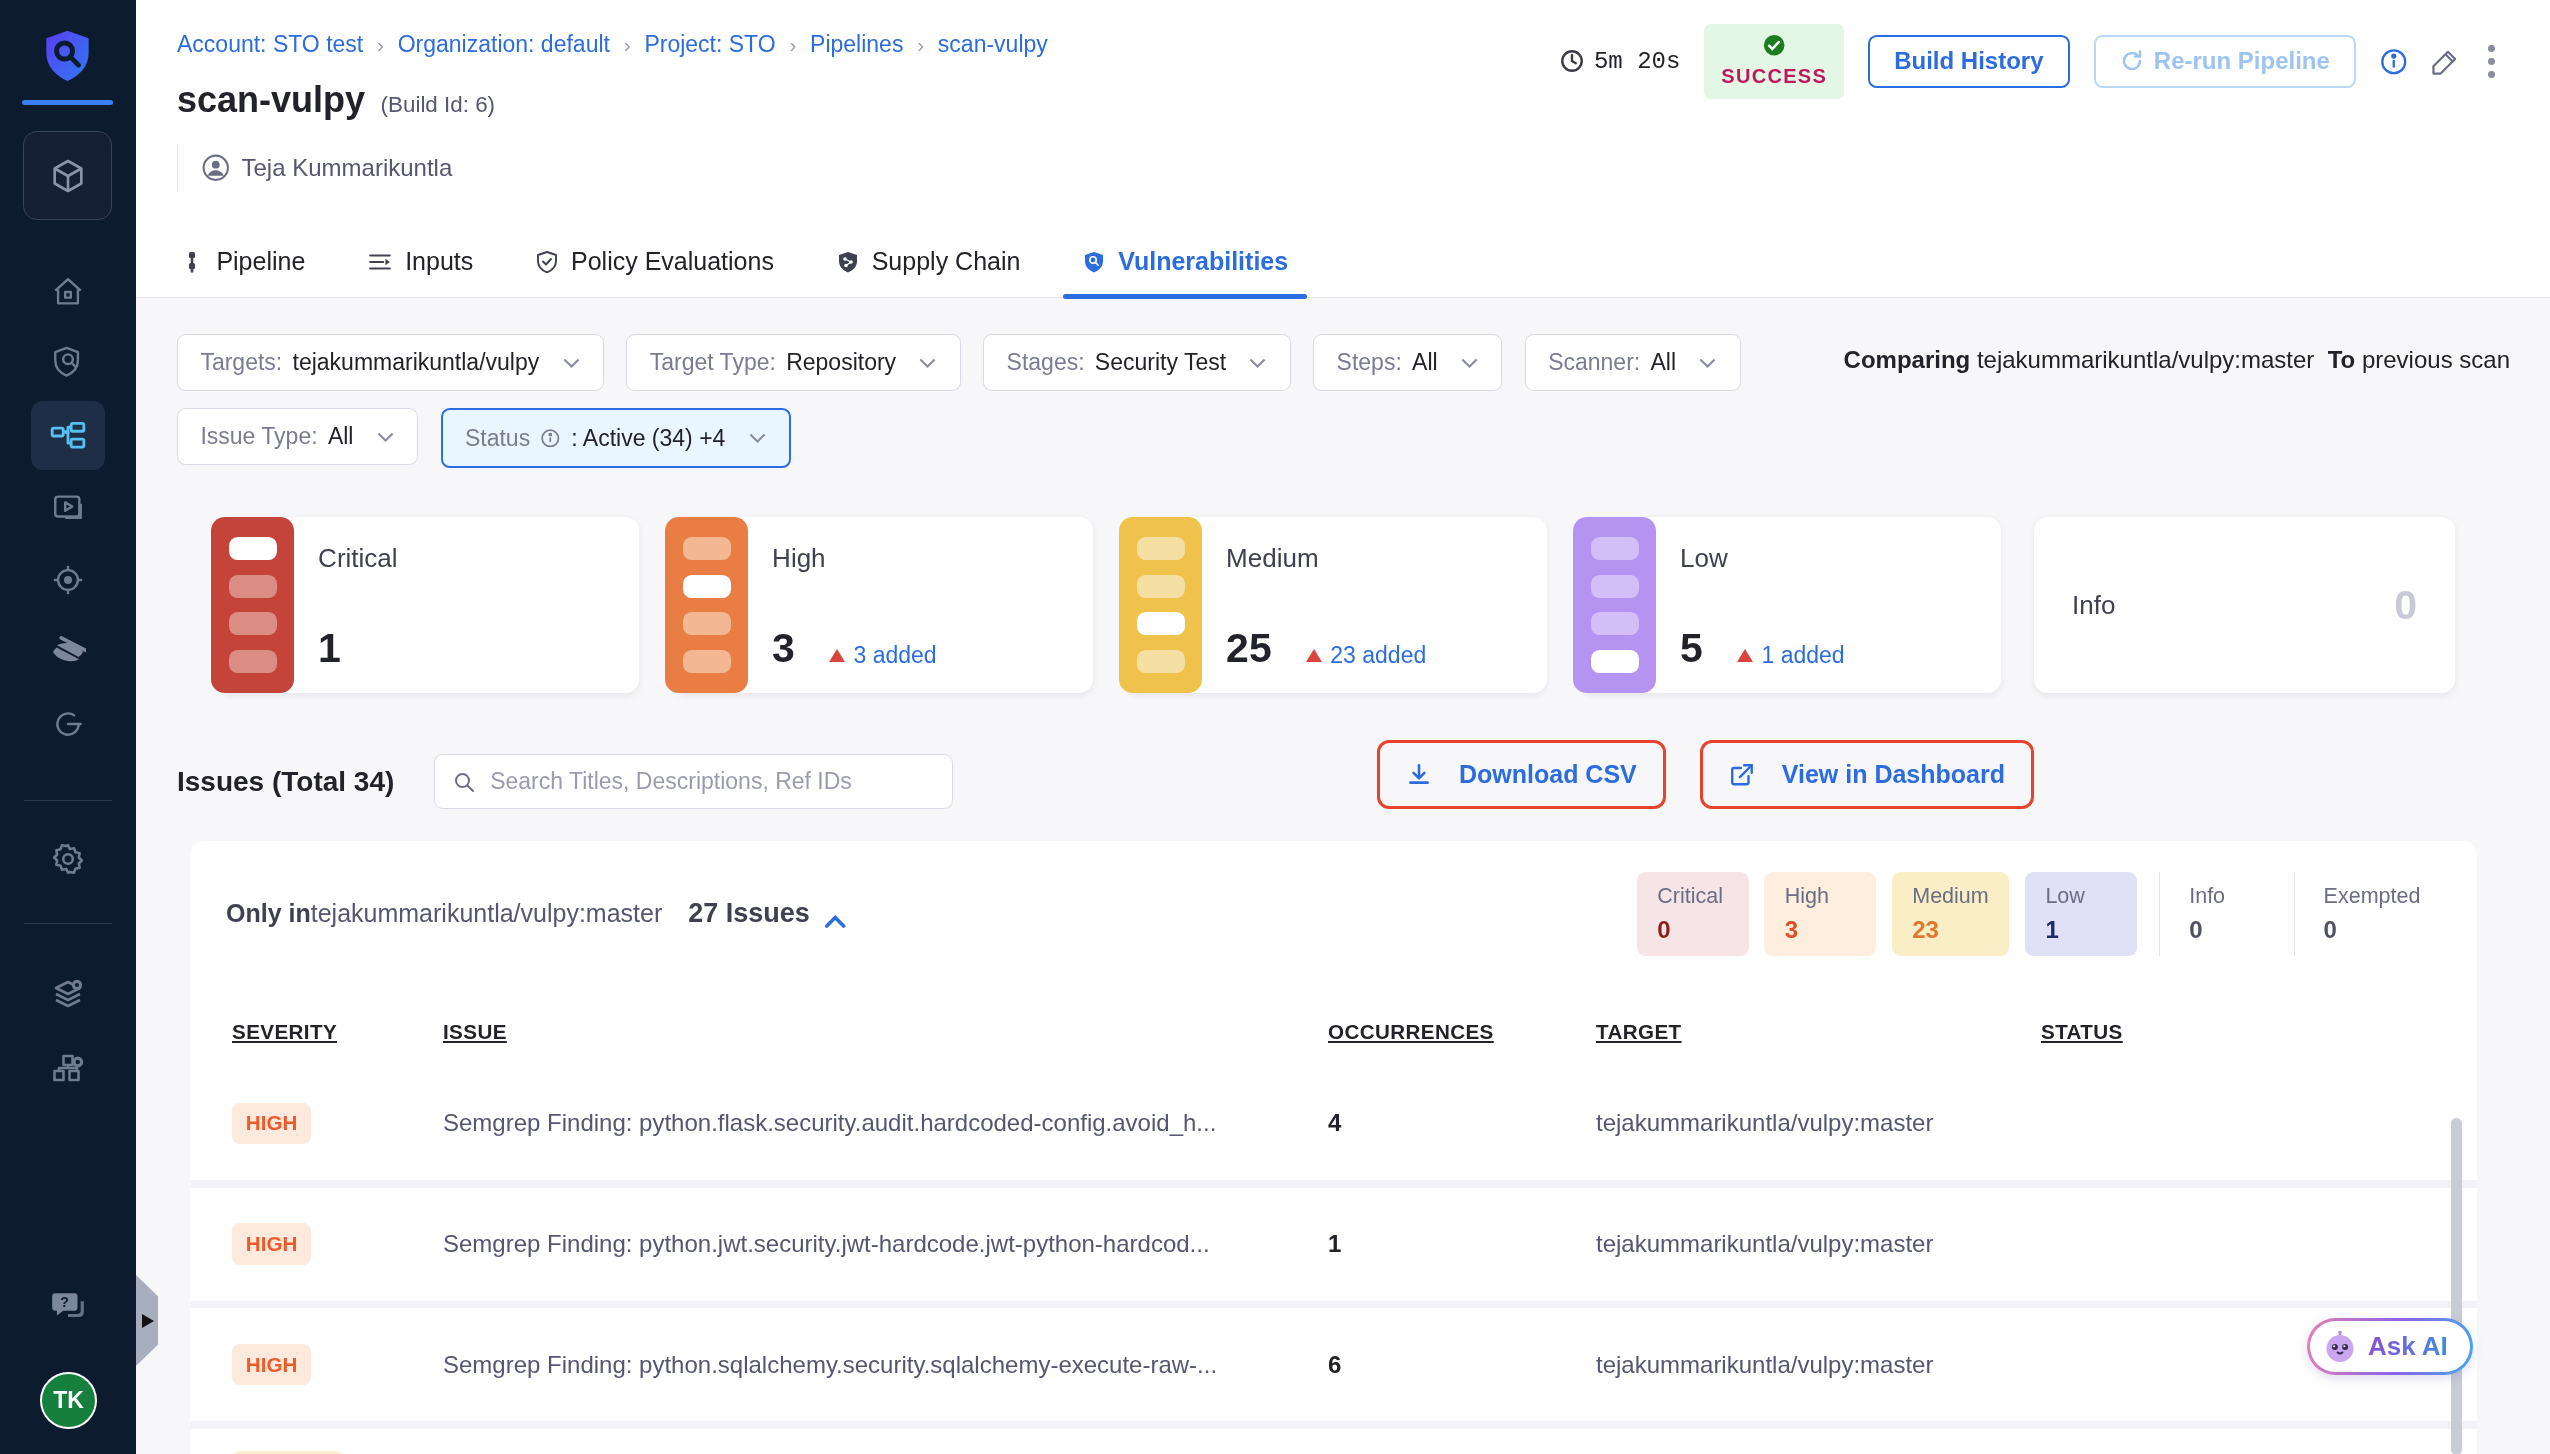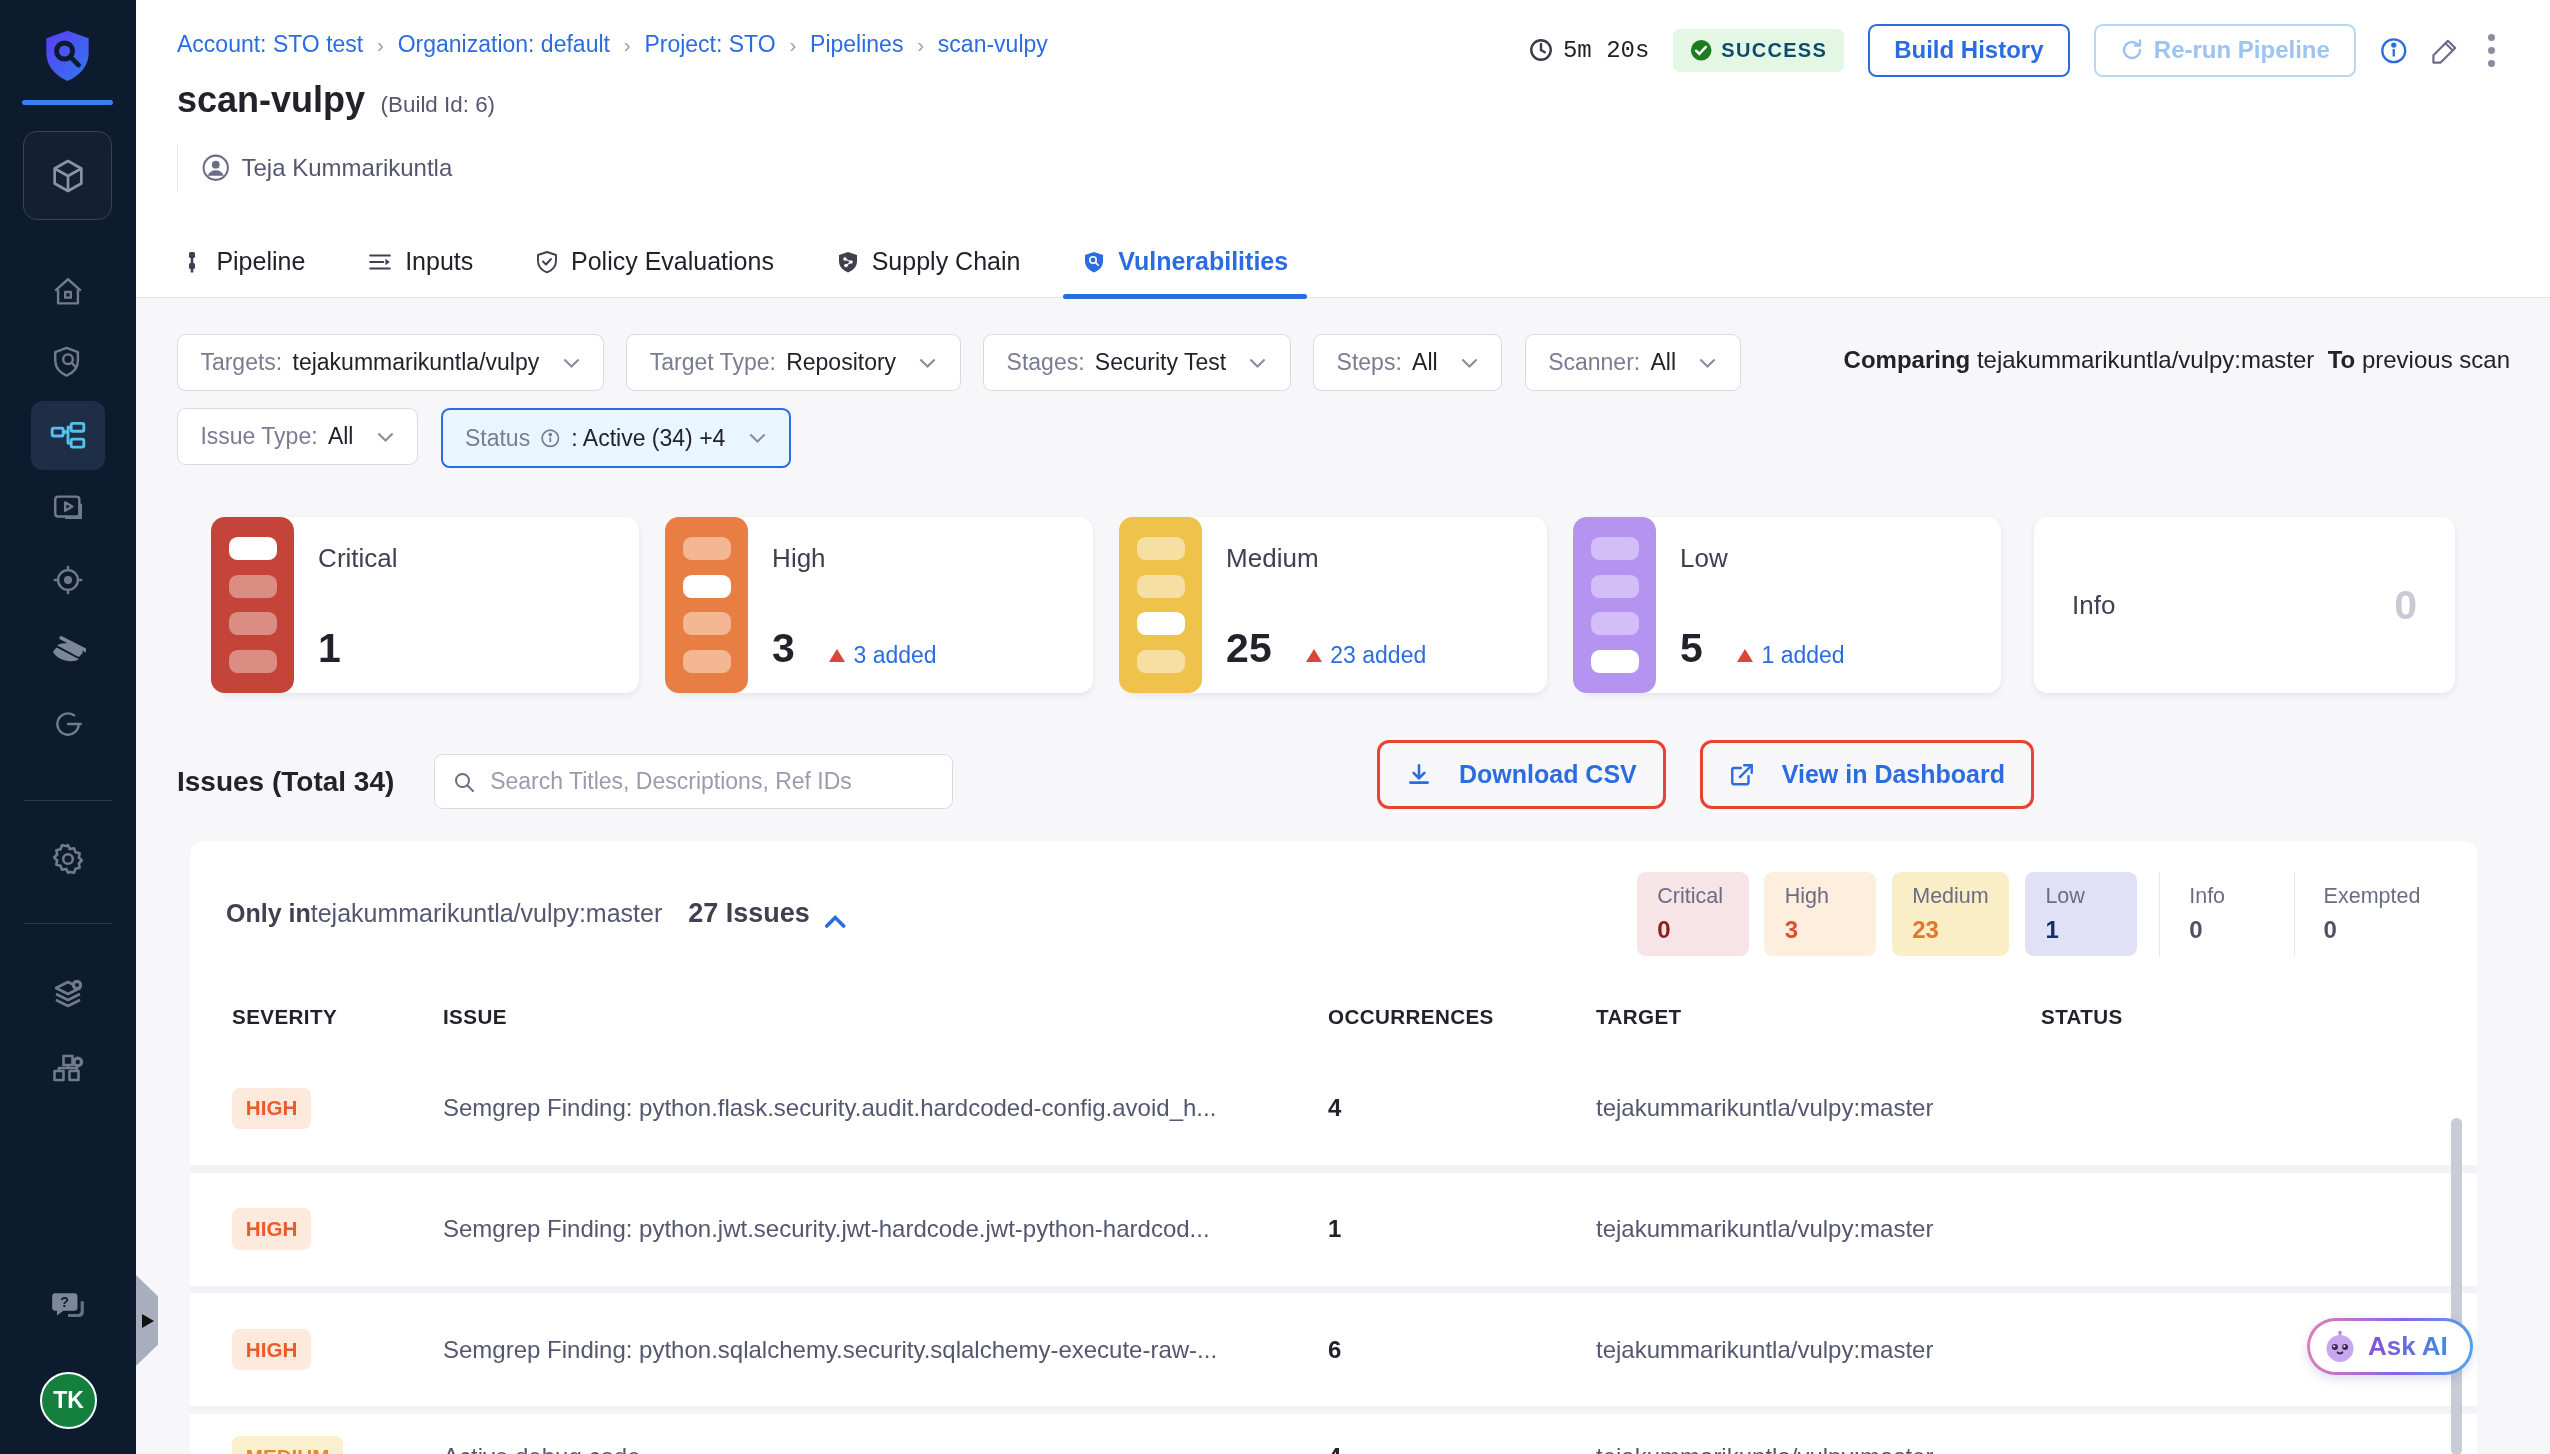--- a/index.html
+++ b/index.html
@@ -20,21 +20,21 @@
   .sb-handle { position:absolute; left:136px; top:1275px; width:22.4px; height:91px; background:#a9aebf; clip-path:polygon(0 0,100% 24%,100% 76%,0 100%); z-index:31; display:flex; align-items:center; justify-content:center; }
   .sb-handle .tri { width:0; height:0; border-left:12px solid #111; border-top:7.7px solid transparent; border-bottom:7.7px solid transparent; margin-left:1.7px; }
 
   
   .header { position:absolute; left:136px; top:0; width:2414px; height:298px; background:#ffffff; border-bottom:1.7px solid #e4e4ec; z-index:5; }
   .breadcrumb { position:absolute; left:41px; top:31px; display:flex; gap:13.8px; font-size:23px; align-items:center; }
   .breadcrumb a { color:#2b6ce0; text-decoration:none; cursor:pointer; }
   .crumb-sep { color:#9a9cae; font-size:20.6px; }
   .hdr-right { position:absolute; right:52px; top:24px; display:flex; align-items:center; gap:24px; }
   .duration { display:flex; align-items:center; gap:8.6px; font-size:24px; color:#22222a;font-family:Liberation Mono, monospace; }
-  .badge-success { display:flex; align-items:center; gap:8.6px; background:#e3f7e4; color:#0c4a6e; font-size:20px; font-weight:bold; letter-spacing:1.3px; padding:10.3px 17px; border-radius:6.9px; }
+  .badge-success { display:flex; align-items:center; gap:8.6px; background:#e3f7e4; color:#be185d; font-size:20px; font-weight:bold; letter-spacing:1.3px; padding:10.3px 17px; border-radius:6.9px;flex-direction:column; }
   .btn-outline { display:flex; align-items:center; gap:10.3px; border:2.1px solid #2b6ce0; color:#2b6ce0; background:#fff; font-size:24px; font-weight:bold; padding:10.3px 24px; border-radius:8.6px; cursor:pointer; }
   .btn-disabled { border:2.1px solid #b9d8f7; color:#9dc4f0; font-weight:bold; }
   .icon-btn { color:#6b6d85; display:flex; align-items:center; justify-content:center; cursor:pointer; }
   .kebab { display:flex; flex-direction:column; gap:6px; padding:3.4px; cursor:pointer; }
   .kebab i { width:6.9px; height:6.9px; border-radius:50%; background:#8a8ca0; }
   .title-row { position:absolute; left:41px; top:79px; display:flex; align-items:baseline; gap:15.5px; }
   .page-title { font-size:36px; font-weight:bold; color:#22222a; }
   .build-id { font-size:22.4px; color:#555770; }
   .author-row { position:absolute; left:41px; top:144px; display:flex; align-items:center; gap:12px; padding-left:24px; border-left:1.7px solid #e6e6ee; height:48px; color:#555770; font-size:24px; }
   .tabs { position:absolute; left:41px; bottom:-1.7px; display:flex; gap:55px; }
@@ -81,21 +81,21 @@
   .panel { position:absolute; left:54px; top:543px; width:2287px; height:617px; background:#fff; border-radius:13.8px 13.8px 0 0; overflow:hidden; }
   .section-head { display:flex; justify-content:space-between; align-items:center; padding:31px 36px 8.6px 36px; }
   .only-in { display:flex; align-items:baseline; font-size:25px; color:#555770; }
   .only-in b { color:#3f4050; font-weight:bold; }
   .issues-count { margin-left:26px; font-size:27px; font-weight:bold; color:#3f4050; display:flex; align-items:flex-end; gap:13.8px; cursor:pointer; }
   .sev-pills { display:flex; gap:15.5px; align-items:stretch; }
   .spill { min-width:112px; border-radius:8.6px; padding:12px 20.6px; display:flex; flex-direction:column; gap:6.9px; cursor:pointer; }
   .spill .sl { font-size:21.5px; color:#6b6d85; }
   .spill .sn { font-size:24px; font-weight:bold; }
   .spill.plain { background:transparent; border-left:1.7px solid #e4e4ec; border-radius:0; padding-left:29px; margin-left:6.9px; }
-  .table-head { display:flex; padding:0 0 0 42px; margin-top:41px; font-size:20.6px; font-weight:bold; color:#22222a; letter-spacing:0.4px; }
+  .table-head { display:flex; padding:0 0 0 42px; margin-top:56px; font-size:20.6px; font-weight:bold; color:#22222a; letter-spacing:0.4px;text-decoration:underline; }
   .c-sev { width:211px; }
   .c-issue { width:885px; padding-right:43px; }
   .c-occ { width:268px; }
   .c-target { width:445px; }
   .c-status { flex:1; }
   .rows { margin-top:22.4px; background:#f2f2f7; }
   .row { display:flex; align-items:center; height:113px; background:#fff; padding:0 0 0 42px; margin-bottom:7.7px; cursor:pointer; }
   .sev-badge { display:inline-block; min-width:76px; text-align:center; font-size:20.6px; font-weight:bold; padding:8.6px 13.8px; border-radius:7.7px; }
   .sev-high { color:#ee5b2a; background:#fdeadd; }
   .sev-medium { color:#e0892e; background:#fbf0cd; }

